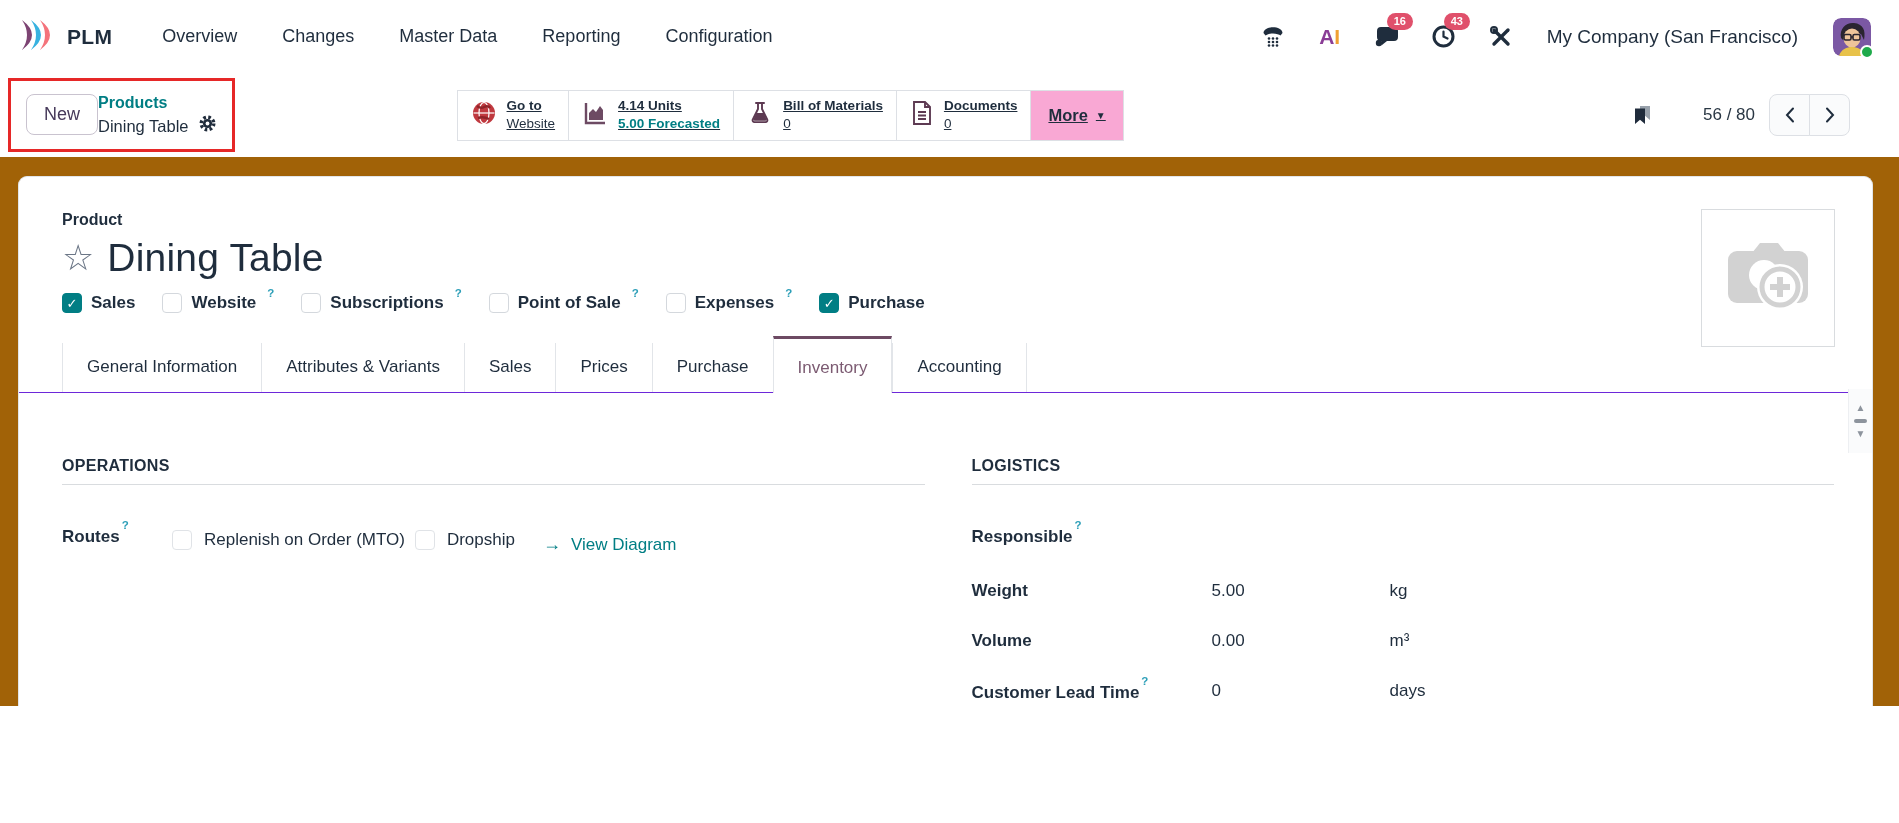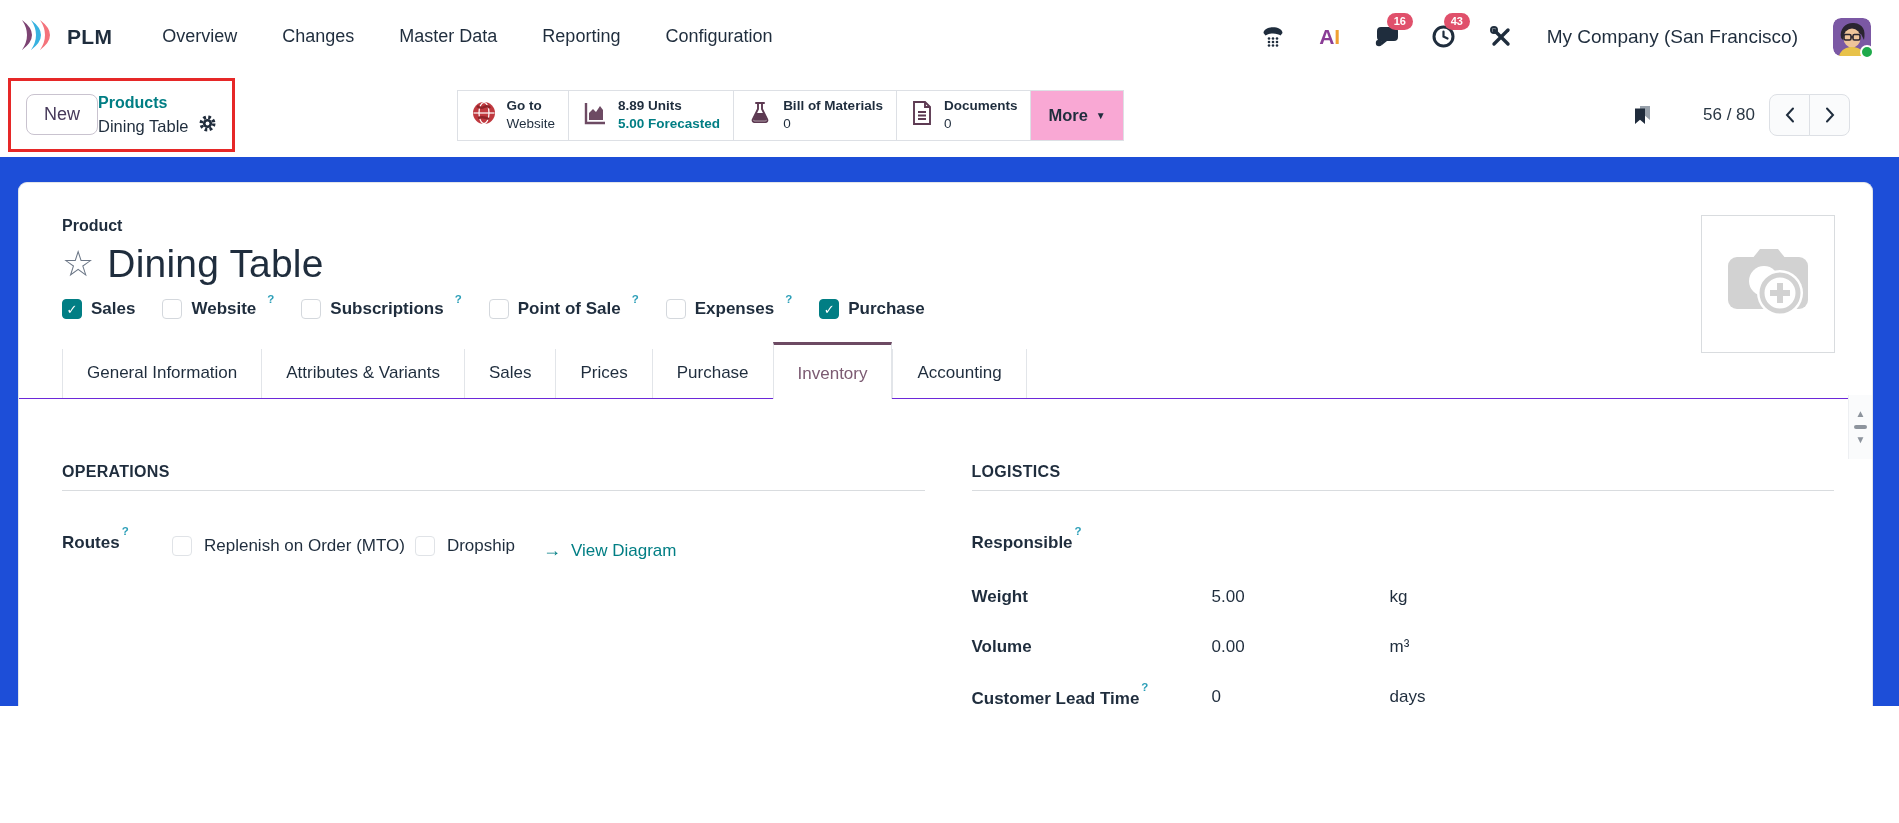--- a/index.html
+++ b/index.html
@@ -29,21 +29,21 @@
 
   
   .control-panel { height:84px; display:flex; align-items:center; padding:0 49px 0 8px; background:#fff; }
   .highlight-box { border:3px solid #e62828; display:flex; align-items:center; gap:0; padding:11px 15px; }
   .new-btn { background:#fff; border:1px solid #c9c3cf; border-radius:8px; padding:9px 17px;
              font-size:18px; font-weight:500; color:#473a5b; cursor:pointer; }
   .breadcrumb { display:flex; flex-direction:column; line-height:1.35; }
   .bc-parent { color:#017e84; font-weight:700; font-size:16px; cursor:pointer; }
   .bc-current { display:flex; align-items:center; gap:9px; font-size:16.5px; }
 
-  .stat-group { display:flex; margin-left:222px; align-items:stretch; }
+  .stat-group { display:flex; margin-left:222px; align-items:stretch;text-decoration:underline; }
   .stat-btn { display:flex; align-items:center; gap:10px; background:#fff; border:1px solid #dde0e5;
               padding:5px 13px; margin-left:-1px; min-height:51px; cursor:pointer; }
   .stat-btn:first-child { margin-left:0; }
   .stat-text { display:flex; flex-direction:column; line-height:1.3; }
   .stat-line1 { font-size:13.5px; font-weight:600; }
   .stat-line2 { font-size:13.5px; }
   .stat-line2.teal { color:#017e84; font-weight:600; }
   .more-btn { display:flex; align-items:center; gap:8px; background:#f9a8d4; border:1px solid #dde0e5;
               margin-left:-1px; padding:12px 17px; font-size:16.5px; font-weight:600; min-height:51px; cursor:pointer; }
   .caret { font-size:10px; }
@@ -51,21 +51,21 @@
   .cp-right { margin-left:auto; display:flex; align-items:center;text-align:center; }
   .bookmark { margin-right:50px; cursor:pointer; display:flex; }
   .pager-count { font-size:17px; margin-right:14px; color:#2a3744; cursor:pointer; }
   .pager-btns { display:flex; }
   .pager-btn { width:41px; height:42px; background:#fafbfc; border:1px solid #dde0e5; display:flex;
                align-items:center; justify-content:center; cursor:pointer; }
   .pager-btn.prev { border-radius:8px 0 0 8px; }
   .pager-btn.next { border-radius:0 8px 8px 0; margin-left:-1px; }
 
   
-  .content { background:#1d4ed8; height:549px; padding:25px 26px 0 18px; }
+  .content { background:#a16207; height:549px; padding:19px 26px 0 18px; }
   .sheet { position:relative; background:#fff; border:1px solid #e2e5e9; border-bottom:none;
            border-radius:9px 9px 0 0; height:100%; padding:34px 38px 0 43px; }
 
   .type-label { font-size:16px; font-weight:700; margin-bottom:7px; }
   .title-row { display:flex; align-items:center; gap:13px; margin-bottom:13px; }
   .star { font-size:36px; color:#6b7686; line-height:1; cursor:pointer; }
   .title { font-size:39px; font-weight:400; letter-spacing:.2px; }
 
   .cb-row { display:flex; gap:27px; margin-bottom:23px; align-items:center; }
   .cb { display:flex; align-items:flex-start; gap:9px; cursor:pointer; }
@@ -224,21 +224,21 @@
       </span>
     </div>
     <div class="stat-btn">
       <span>
         <svg width="26" height="26" viewBox="0 0 26 26">
           <path d="M4,3 V23 H23" stroke="#6d4a63" stroke-width="2.4" fill="none"></path>
           <path d="M7,20 V13 L11,9 L14,12 L18,6 L21,10 V20 Z" fill="#6d4a63"></path>
         </svg>
       </span>
       <span class="stat-text">
-        <span class="stat-line1">8.89 Units</span>
+        <span class="stat-line1">4.14 Units</span>
         <span class="stat-line2 teal">5.00 Forecasted</span>
       </span>
     </div>
     <div class="stat-btn">
       <span>
         <svg width="26" height="26" viewBox="0 0 26 26">
           <path d="M9,3 h8" stroke="#5d3a52" stroke-width="2" stroke-linecap="round"></path>
           <path d="M11,3.5 V9 L5.8,19.5 a1.8,1.8 0 0 0 1.6,2.6 h11.2 a1.8,1.8 0 0 0 1.6,-2.6 L15,9 V3.5" fill="none" stroke="#5d3a52" stroke-width="1.9"></path>
           <path d="M9.2,13 L6.8,18.8 a1.4,1.4 0 0 0 1.3,2 h9.8 a1.4,1.4 0 0 0 1.3,-2 L16.8,13 Z" fill="#5d3a52"></path>
         </svg>

